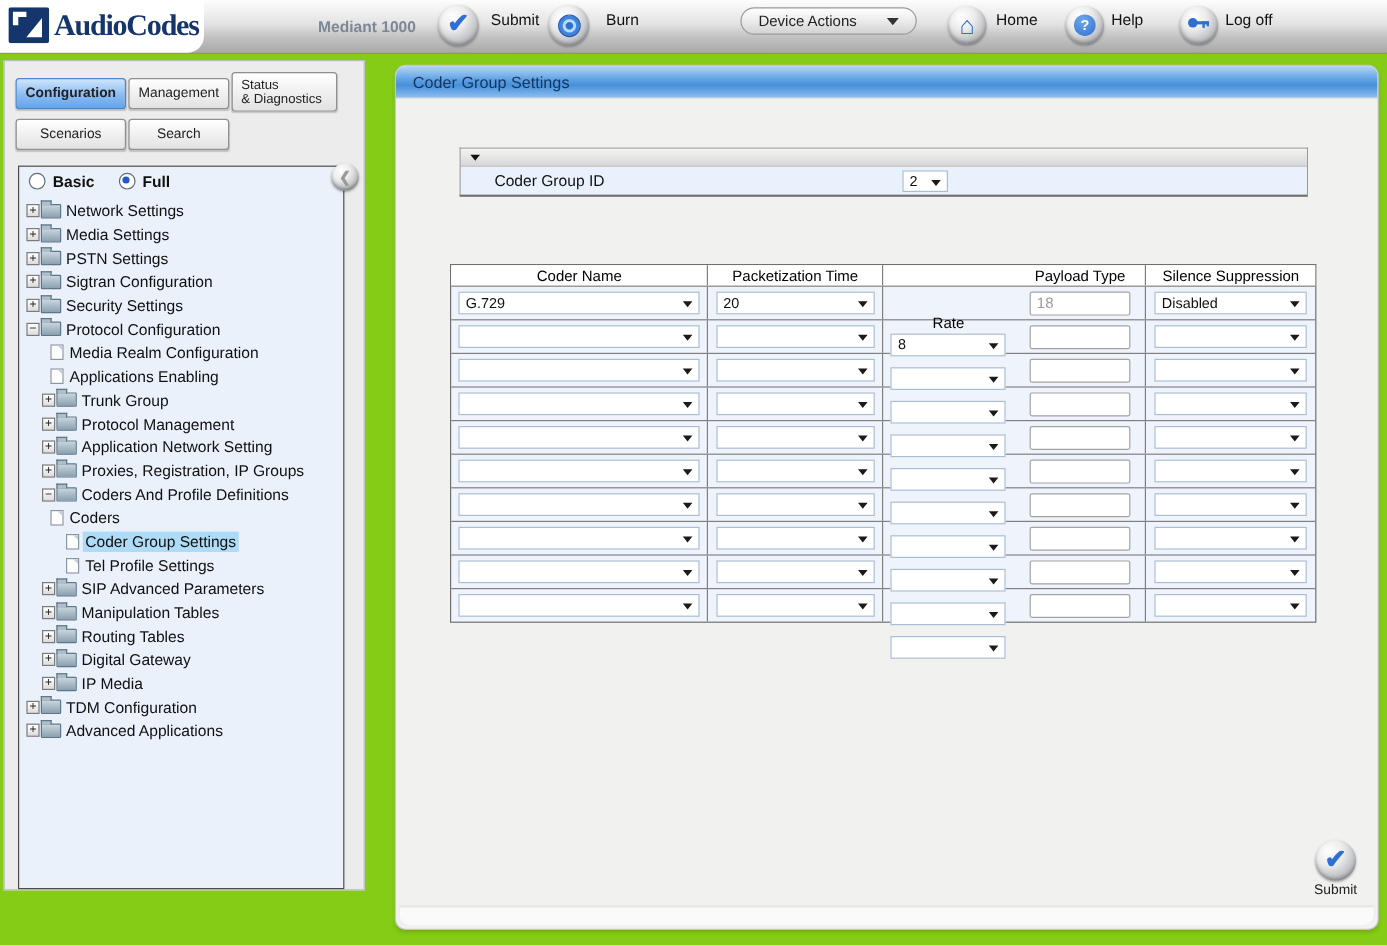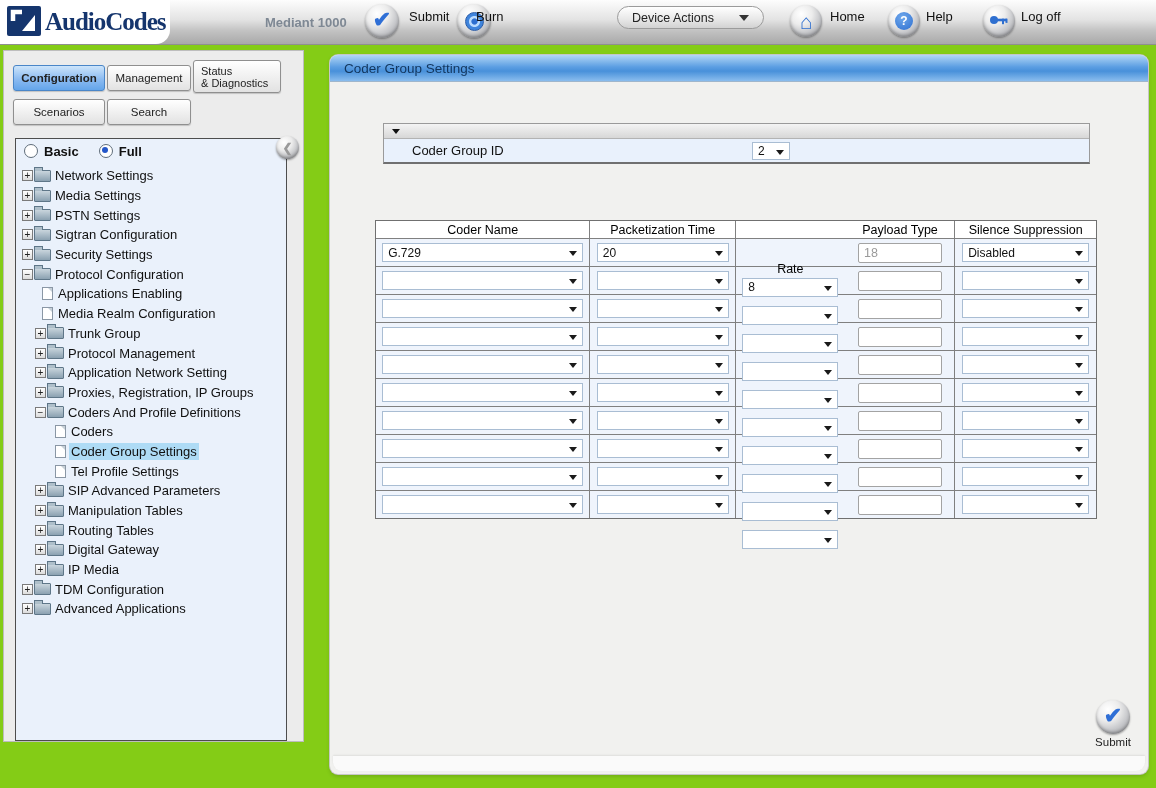--- a/index.html
+++ b/index.html
@@ -125,21 +125,21 @@
     <div class="device-name">Mediant 1000</div>
 
     <div class="sphere" style="position:absolute;left:365px;top:4px;width:34px;height:34px;">
       <span class="check-glyph">✔</span>
     </div>
     <span class="tb-label" style="left:409px;">Submit</span>
 
     <div class="sphere" style="position:absolute;left:457px;top:4px;width:34px;height:34px;">
       <span class="burn-glyph"></span>
     </div>
-    <span class="tb-label" style="left:476px;">Burn</span>
+    <span class="tb-label" style="left:505px;">Burn</span>
 
     <div class="pill">
       <span>Device Actions</span>
       <span class="tri-down"></span>
     </div>
 
     <div class="sphere" style="position:absolute;left:790px;top:5px;width:32px;height:32px;">
       <span class="home-glyph">⌂</span>
     </div>
     <span class="tb-label" style="left:830px;">Home</span>
@@ -213,25 +213,25 @@
             <span class="folder-ic"></span>
             <span class="tree-label">Security Settings</span>
           </div>
           <div class="tree-row" style="padding-left: 6px;">
             <span class="expandbox">−</span>
             <span class="folder-ic"></span>
             <span class="tree-label">Protocol Configuration</span>
           </div>
           <div class="tree-row" style="padding-left: 26px;">
             <span class="page-ic"></span>
-            <span class="tree-label">Applications Enabling</span>
+            <span class="tree-label">Media Realm Configuration</span>
           </div>
           <div class="tree-row" style="padding-left: 26px;">
             <span class="page-ic"></span>
-            <span class="tree-label">Media Realm Configuration</span>
+            <span class="tree-label">Applications Enabling</span>
           </div>
           <div class="tree-row" style="padding-left: 19px;">
             <span class="expandbox">+</span>
             <span class="folder-ic"></span>
             <span class="tree-label">Trunk Group</span>
           </div>
           <div class="tree-row" style="padding-left: 19px;">
             <span class="expandbox">+</span>
             <span class="folder-ic"></span>
             <span class="tree-label">Protocol Management</span>
@@ -244,21 +244,21 @@
           <div class="tree-row" style="padding-left: 19px;">
             <span class="expandbox">+</span>
             <span class="folder-ic"></span>
             <span class="tree-label">Proxies, Registration, IP Groups</span>
           </div>
           <div class="tree-row" style="padding-left: 19px;">
             <span class="expandbox">−</span>
             <span class="folder-ic"></span>
             <span class="tree-label">Coders And Profile Definitions</span>
           </div>
-          <div class="tree-row" style="padding-left: 39px;">
+          <div class="tree-row" style="padding-left: 26px;">
             <span class="page-ic"></span>
             <span class="tree-label">Coders</span>
           </div>
           <div class="tree-row selected" style="padding-left: 39px;">
             <span class="page-ic"></span>
             <span class="tree-label">Coder Group Settings</span>
           </div>
           <div class="tree-row" style="padding-left: 39px;">
             <span class="page-ic"></span>
             <span class="tree-label">Tel Profile Settings</span>

